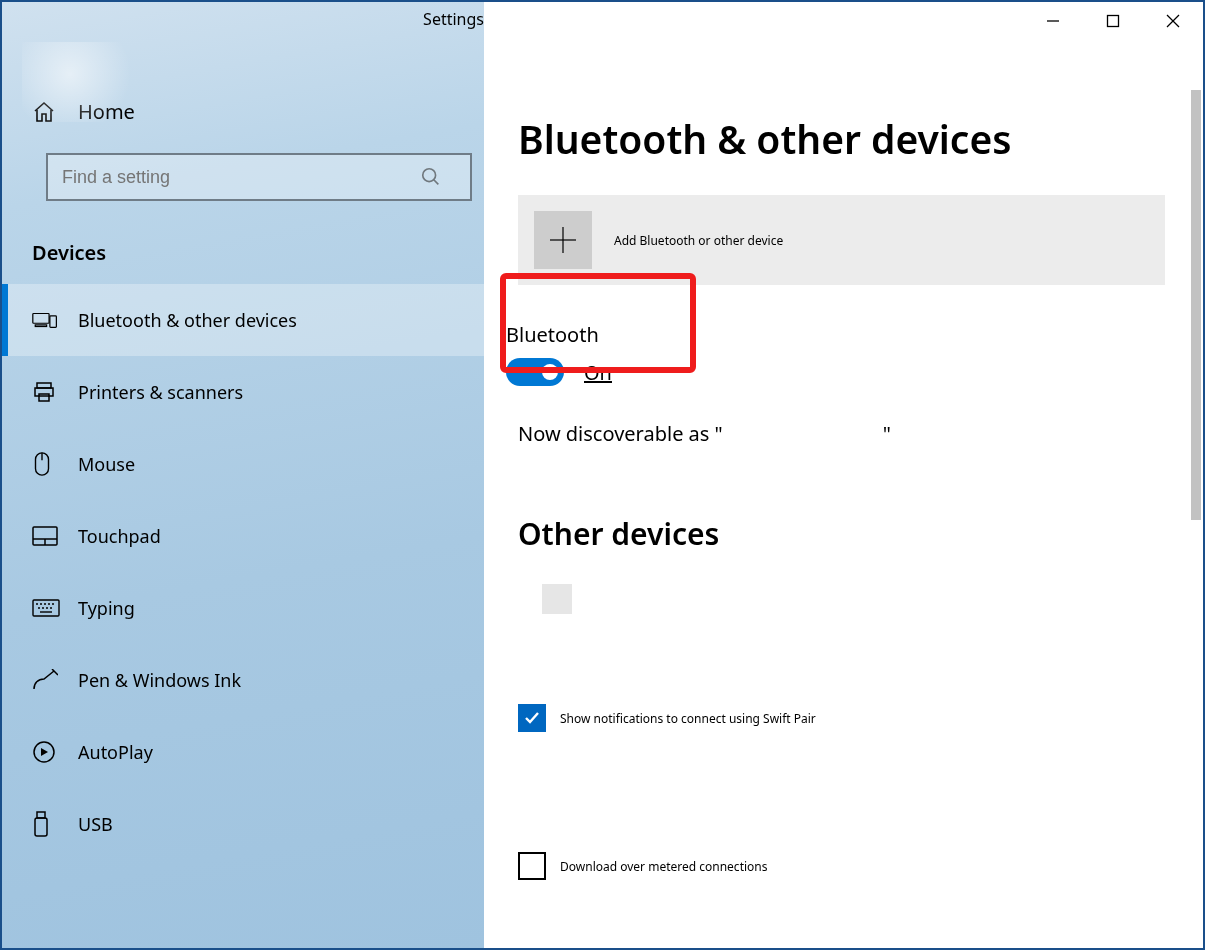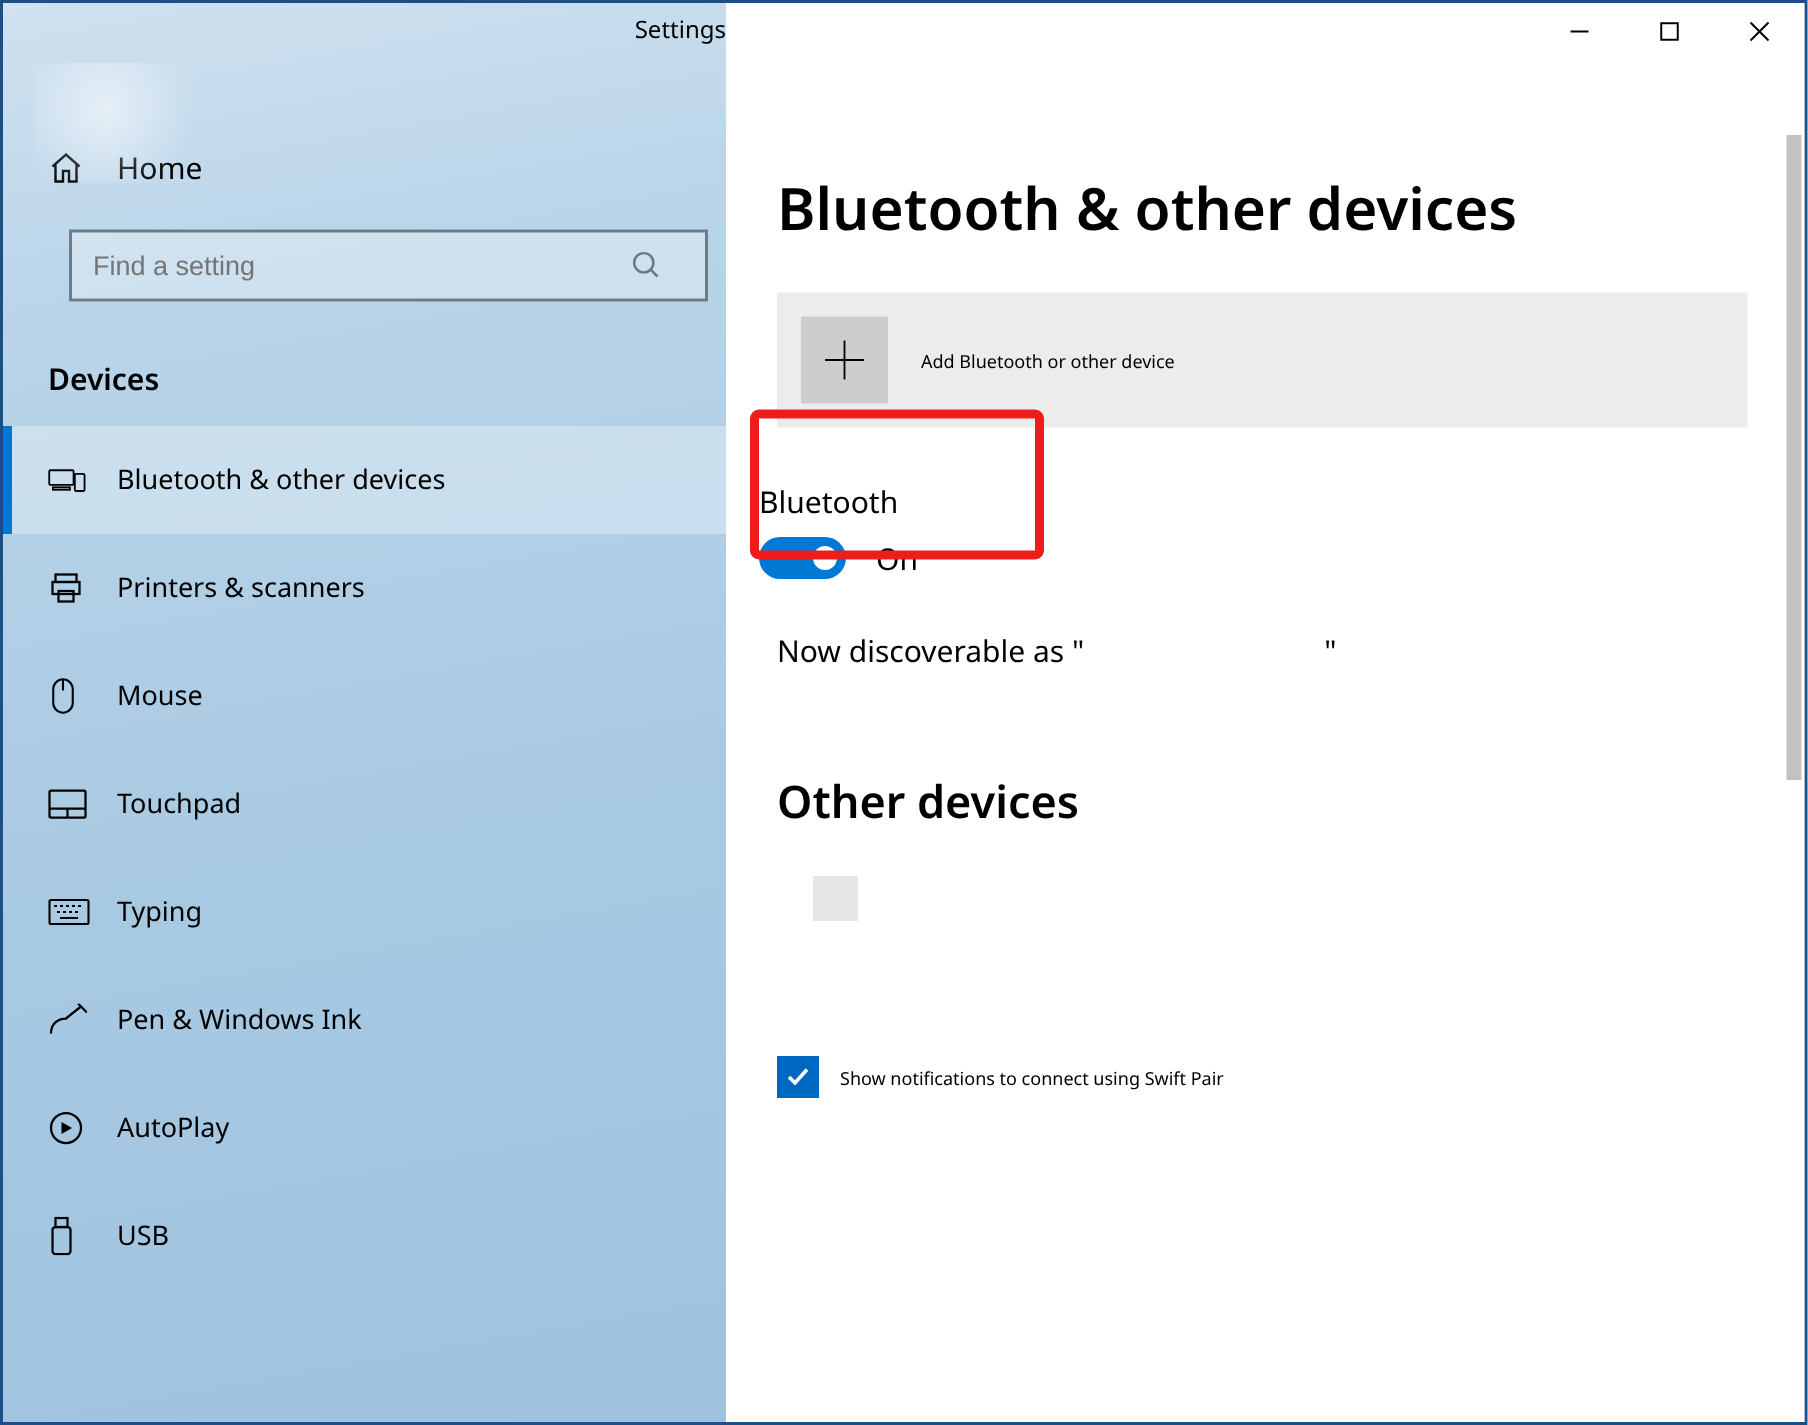--- a/index.html
+++ b/index.html
@@ -122,21 +122,21 @@
   .bt-label { font-size: 20px; margin-bottom: 10px; }
   .toggle-row { display:flex; align-items:center; gap: 20px; }
   .toggle {
     width: 58px; height: 28px; border-radius: 14px;
     background: #0078d4; position: relative; cursor: pointer;
   }
   .toggle .knob {
     width: 16px; height: 16px; border-radius: 50%; background: #fff;
     position: absolute; right: 6px; top: 6px;
   }
-  .toggle-state { font-size: 20px; }
+  .toggle-state { font-size: 20px; text-decoration: underline; }
   .discoverable { font-size: 20px; margin: 34px 0 0 34px; }
 
   .section-heading { font-size: 30px; font-weight: 600; margin: 66px 0 0 34px; }
   .device-placeholder {
     margin: 30px 0 0 58px;
     width: 30px; height: 30px; background: #e6e6e6;
   }
 
   .check-row {
     display: flex; align-items: center; gap: 14px;
@@ -329,18 +329,22 @@
 
     <div class="check-row">
       <div class="checkbox checked">
         <svg width="18" height="18" viewBox="0 0 18 18" stroke="#fff" stroke-width="2.4" fill="none">
             <path d="M3 9 L7 13 L15 4"></path>
           </svg>
       </div>
       <span>Show notifications to connect using Swift Pair</span>
     </div>
 
+    <div class="check-row check-row2">
+      <div class="checkbox"></div>
+      <span>Download over metered connections</span>
+    </div>
 
     <div class="scrollbar"></div>
 
     <div class="highlight-box" id="hl" style="left: 16px; top: 271px; width: 196px; height: 100px;"></div>
   </main>
 </div>
 
 </body></html>

